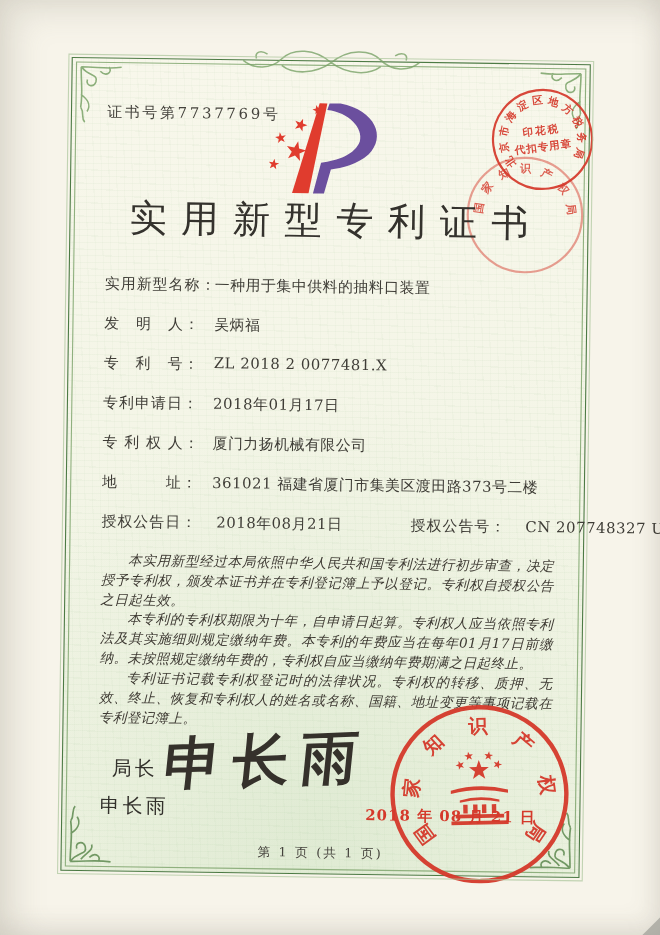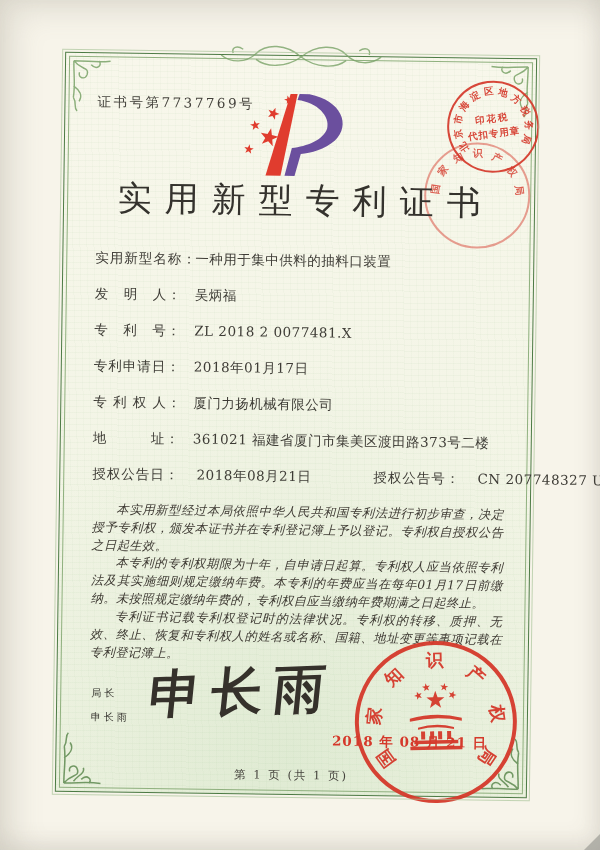--- a/index.html
+++ b/index.html
@@ -56,22 +56,22 @@
   .row{height:36px;display:flex;align-items:flex-start;white-space:nowrap;}
   .row .label{display:inline-block;width:100px;letter-spacing:1px;}
   .row .value{letter-spacing:.5px;}
   .grant-row{display:flex;}
   .grant-right{margin-left:62px;}
 
   .paras{position:absolute;left:32px;right:26px;top:448px;
     font-size:12.3px;line-height:1.45;color:#3e3a33;text-align:justify;font-style:italic;}
   .paras p{text-indent:2em;letter-spacing:.4px;}
 
-  .signer{position:absolute;left:34px;top:633px;font-size:10px;color:#33312c;
-    font-family:Liberation Sans, sans-serif;}
+  .signer{position:absolute;left:34px;top:633px;font-size:18px;color:#33312c;
+    font-family:Liberation Sans, sans-serif;text-align:center;}
   .signer div{margin-bottom:10px;letter-spacing:3px;}
 
   .signature{position:absolute;left:92px;top:602px;font-size:52px;font-weight:600;
     color:#35312b;letter-spacing:10px;transform:rotate(-3deg) skewX(-8deg);
     font-family:"DejaVu Sans","Liberation Sans",sans-serif;}
 
   .stamp{position:absolute;border-radius:50%;}
   .stamp .arc{position:absolute;inset:0;}
   .stamp .arc span{position:absolute;left:50%;top:50%;color:var(--seal-red);}
 

